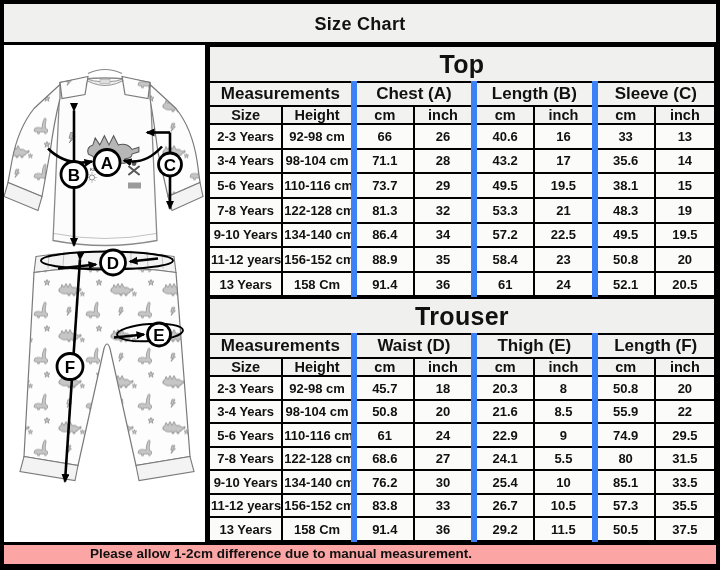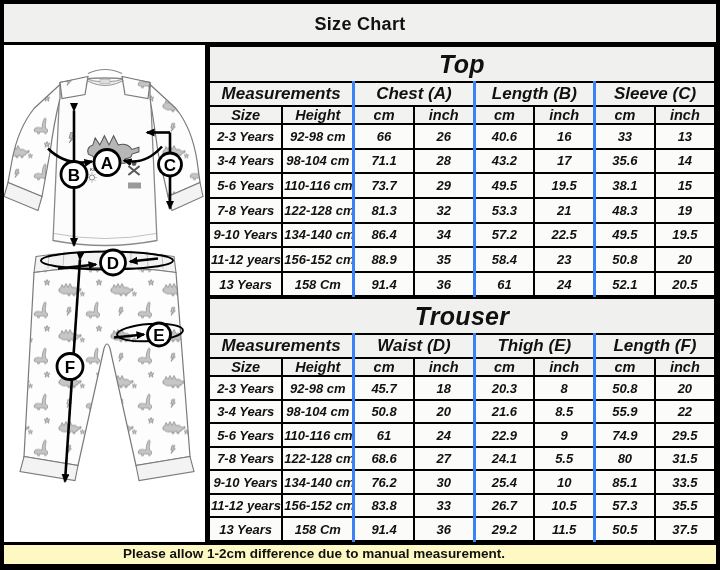--- a/index.html
+++ b/index.html
@@ -7,33 +7,33 @@
     font-family:"Liberation Sans", sans-serif; }
   .sheet { width:720px; height:570px; background:#fff; border:4px solid #000;
     border-bottom:6px solid #000; display:flex; flex-direction:column; }
   .title-bar { height:41px; flex:0 0 41px; background:#f0f0ee; border-bottom:3px solid #000;
     text-align:center; font-weight:bold; font-size:18px; line-height:40px; color:#111;
     letter-spacing:.3px; }
   .content { flex:1 1 auto; display:flex; min-height:0; }
   .figure-panel { width:204px; flex:0 0 204px; background:#fff; border-right:3px solid #000; }
   .figure-panel svg { display:block; width:100%; height:100%; }
   .tables-panel { flex:1 1 auto; min-width:0; display:flex; flex-direction:column; }
-  .tablewrap { width:100%;font-style:italic; }
+  .tablewrap { width:100%; }
   .top-wrap { height:50.8%; }
   .trouser-wrap { flex:1; min-height:0; }
   table { width:100%; height:100%; border-collapse:collapse; table-layout:fixed; }
   th, td { border:2px solid #000; font-weight:bold; text-align:center; vertical-align:middle;
     color:#111; background:#fbfbfa; padding:0 1px; overflow:hidden; white-space:nowrap; }
   th.section { font-size:25px; height:36px; background:#f0f0ee; letter-spacing:.3px; }
   .group-row th { font-size:17px; height:24px; background:#f2f2f1; }
   .col-row th { font-size:14.5px; height:17px; background:#f2f2f1; }
   td { font-size:13px; }
-  .gsep { border-left:3px solid #3b82f6; }
-  .footer { flex:0 0 22px; height:22px; background:#fef9c3; border-top:3px solid #000;
-    font-weight:bold; font-size:13.5px; line-height:18px; color:#111; padding-left:119px; }
+  .gsep { border-left:6px solid #3b82f6; }
+  .footer { flex:0 0 22px; height:22px; background:#fca5a5; border-top:3px solid #000;
+    font-weight:bold; font-size:13.5px; line-height:18px; color:#111; padding-left:86px; }
   
   .ln { fill:none; stroke:#8a8a8a; stroke-width:1.2; }
   .garment { fill:#fcfcfc; stroke:#8a8a8a; stroke-width:1.3; }
   .pat { fill:url(#dinoPat); stroke:#7a7a7a; stroke-width:1.2; }
   .cuff { fill:#f3f3f3; stroke:#7a7a7a; stroke-width:1.1; }
   .arrow { fill:none; stroke:#000; stroke-width:2.6; }
   .thin-arrow { fill:none; stroke:#000; stroke-width:2; }
   .mcircle { fill:#fff; stroke:#000; stroke-width:2.8; }
   .mlabel { font-family:"Liberation Sans", sans-serif; font-weight:bold; font-size:17px;
     text-anchor:middle; fill:#000; }

